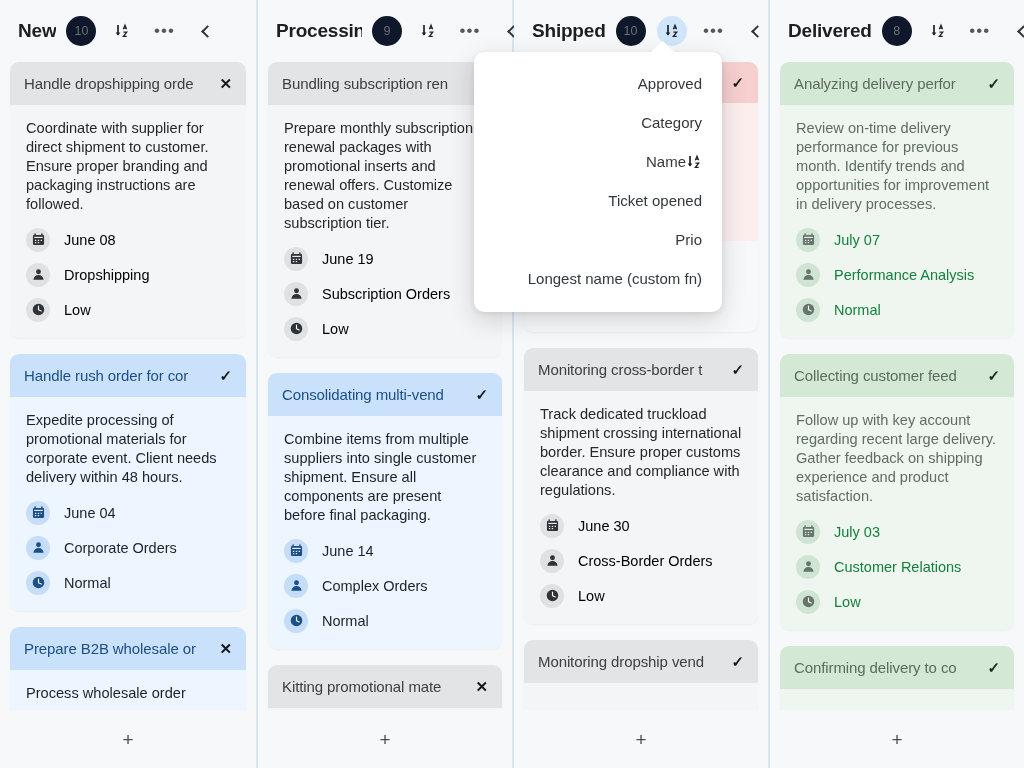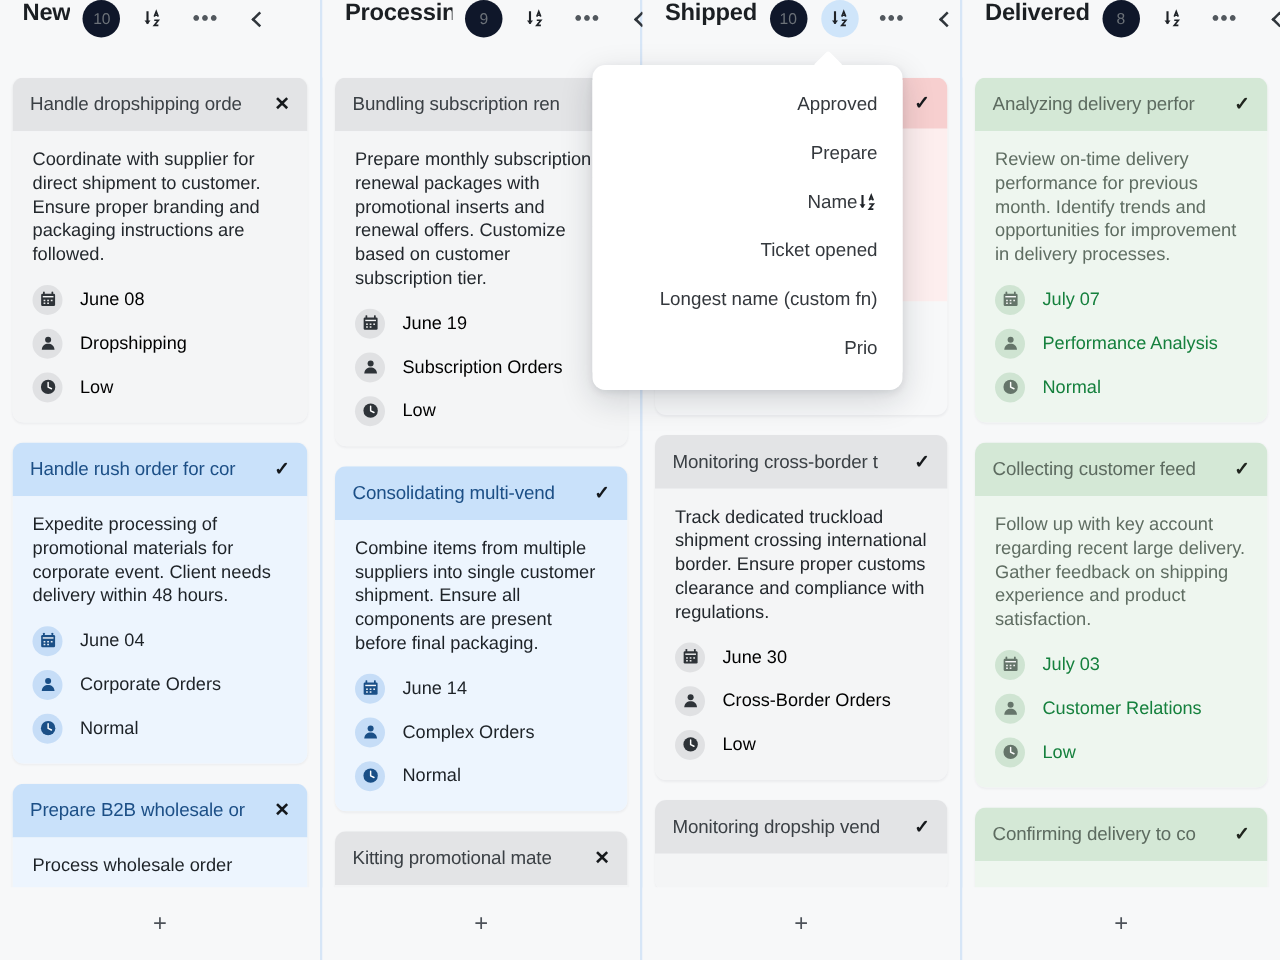--- a/index.html
+++ b/index.html
@@ -25,20 +25,21 @@
     display: flex;
     flex-direction: column;
     flex: 0 0 256px;
   }
   .column.col-divider { border-left: 2px solid #d7e6f7; }
 
   
   .col-header {
     height: 62px;
     display: flex;
+    align-items: center;
     padding: 0 14px 0 18px;
     gap: 0;
     flex: 0 0 62px;
     background: #f7f8f9;
     position: relative;
     z-index: 5;
   }
   .col-title {
     font-size: 19px;
     font-weight: 700;
@@ -717,37 +718,37 @@
       </div>
       <div class="col-footer">
         <button class="add-btn">+</button>
       </div>
     </div>
     <div id="sort-menu">
       <div class="menu-item">
         <span>Approved</span>
       </div>
       <div class="menu-item">
-        <span>Prepare</span>
+        <span>Category</span>
       </div>
       <div class="menu-item">
         <span>Name</span>
         <span class="mi-sort">
           <svg class="sort-ic" width="16" height="16" viewBox="0 0 16 16">
             <path d="M4 2 L4 12" stroke="#1f2328" stroke-width="1.7" fill="none"></path>
             <path d="M1.6 9.4 L4 12.4 L6.4 9.4" fill="#1f2328"></path>
             <path d="M9.4 6.3 L11 2.2 L12.6 6.3" stroke="#1f2328" stroke-width="1.3" fill="none"></path>
             <path d="M9.9 5.1 L12.1 5.1" stroke="#1f2328" stroke-width="1.2"></path>
             <path d="M9.4 9.2 L12.7 9.2 L9.4 13.3 L12.7 13.3" stroke="#1f2328" stroke-width="1.3" fill="none"></path>
           </svg>
         </span>
       </div>
       <div class="menu-item">
         <span>Ticket opened</span>
       </div>
       <div class="menu-item">
+        <span>Prio</span>
+      </div>
+      <div class="menu-item">
         <span>Longest name (custom fn)</span>
-      </div>
-      <div class="menu-item">
-        <span>Prio</span>
       </div>
     </div>
   </div>
 
 </body></html>

